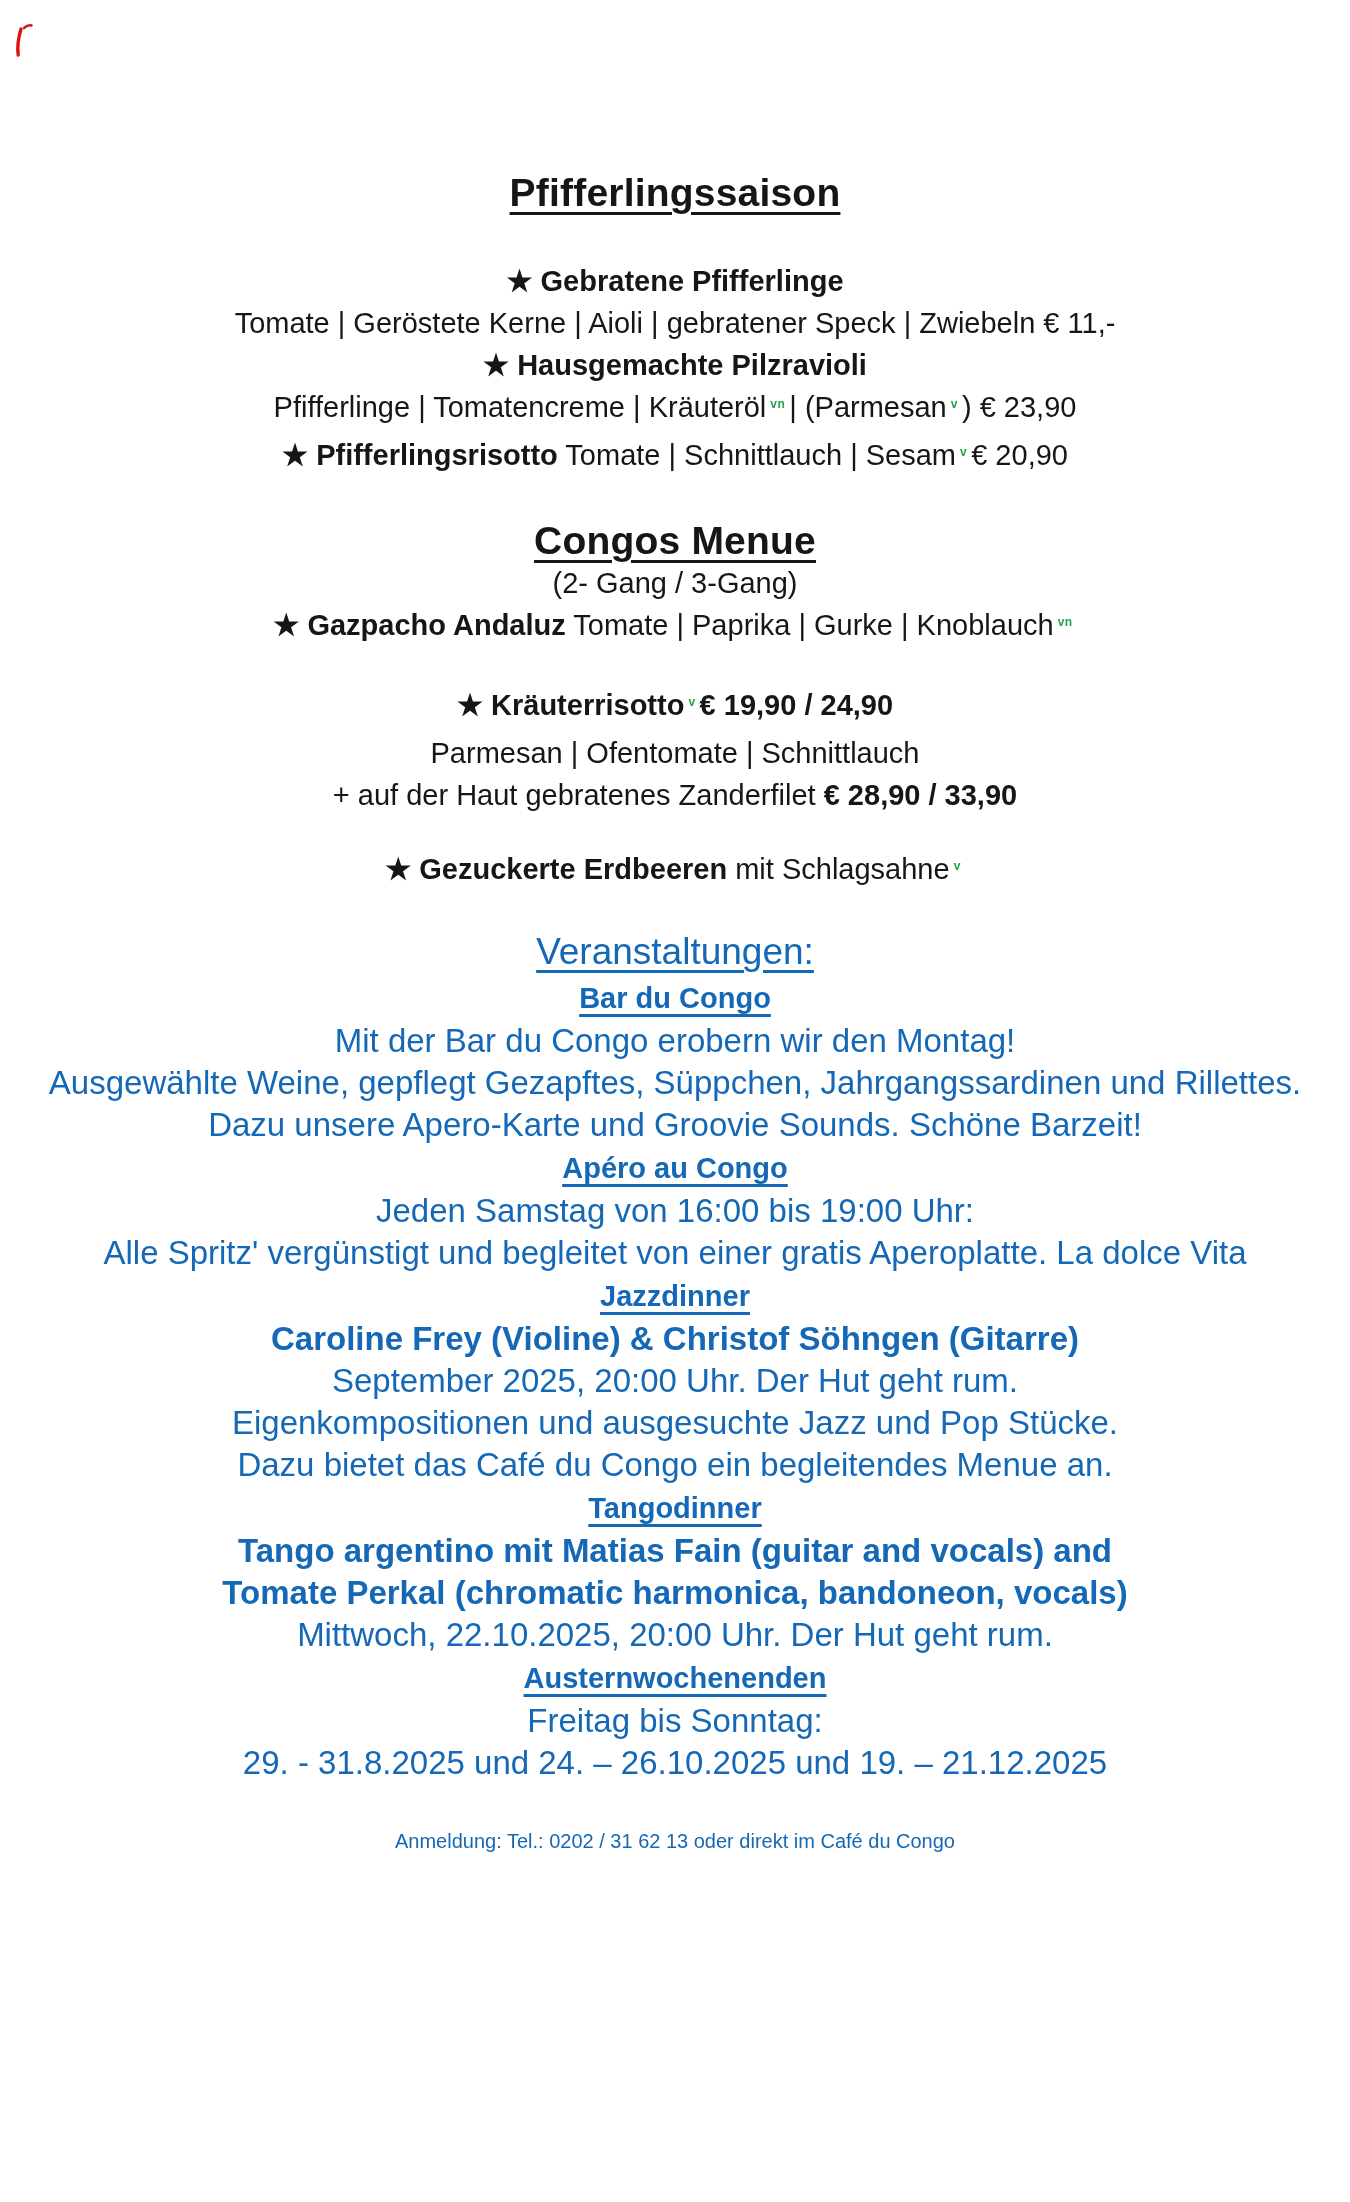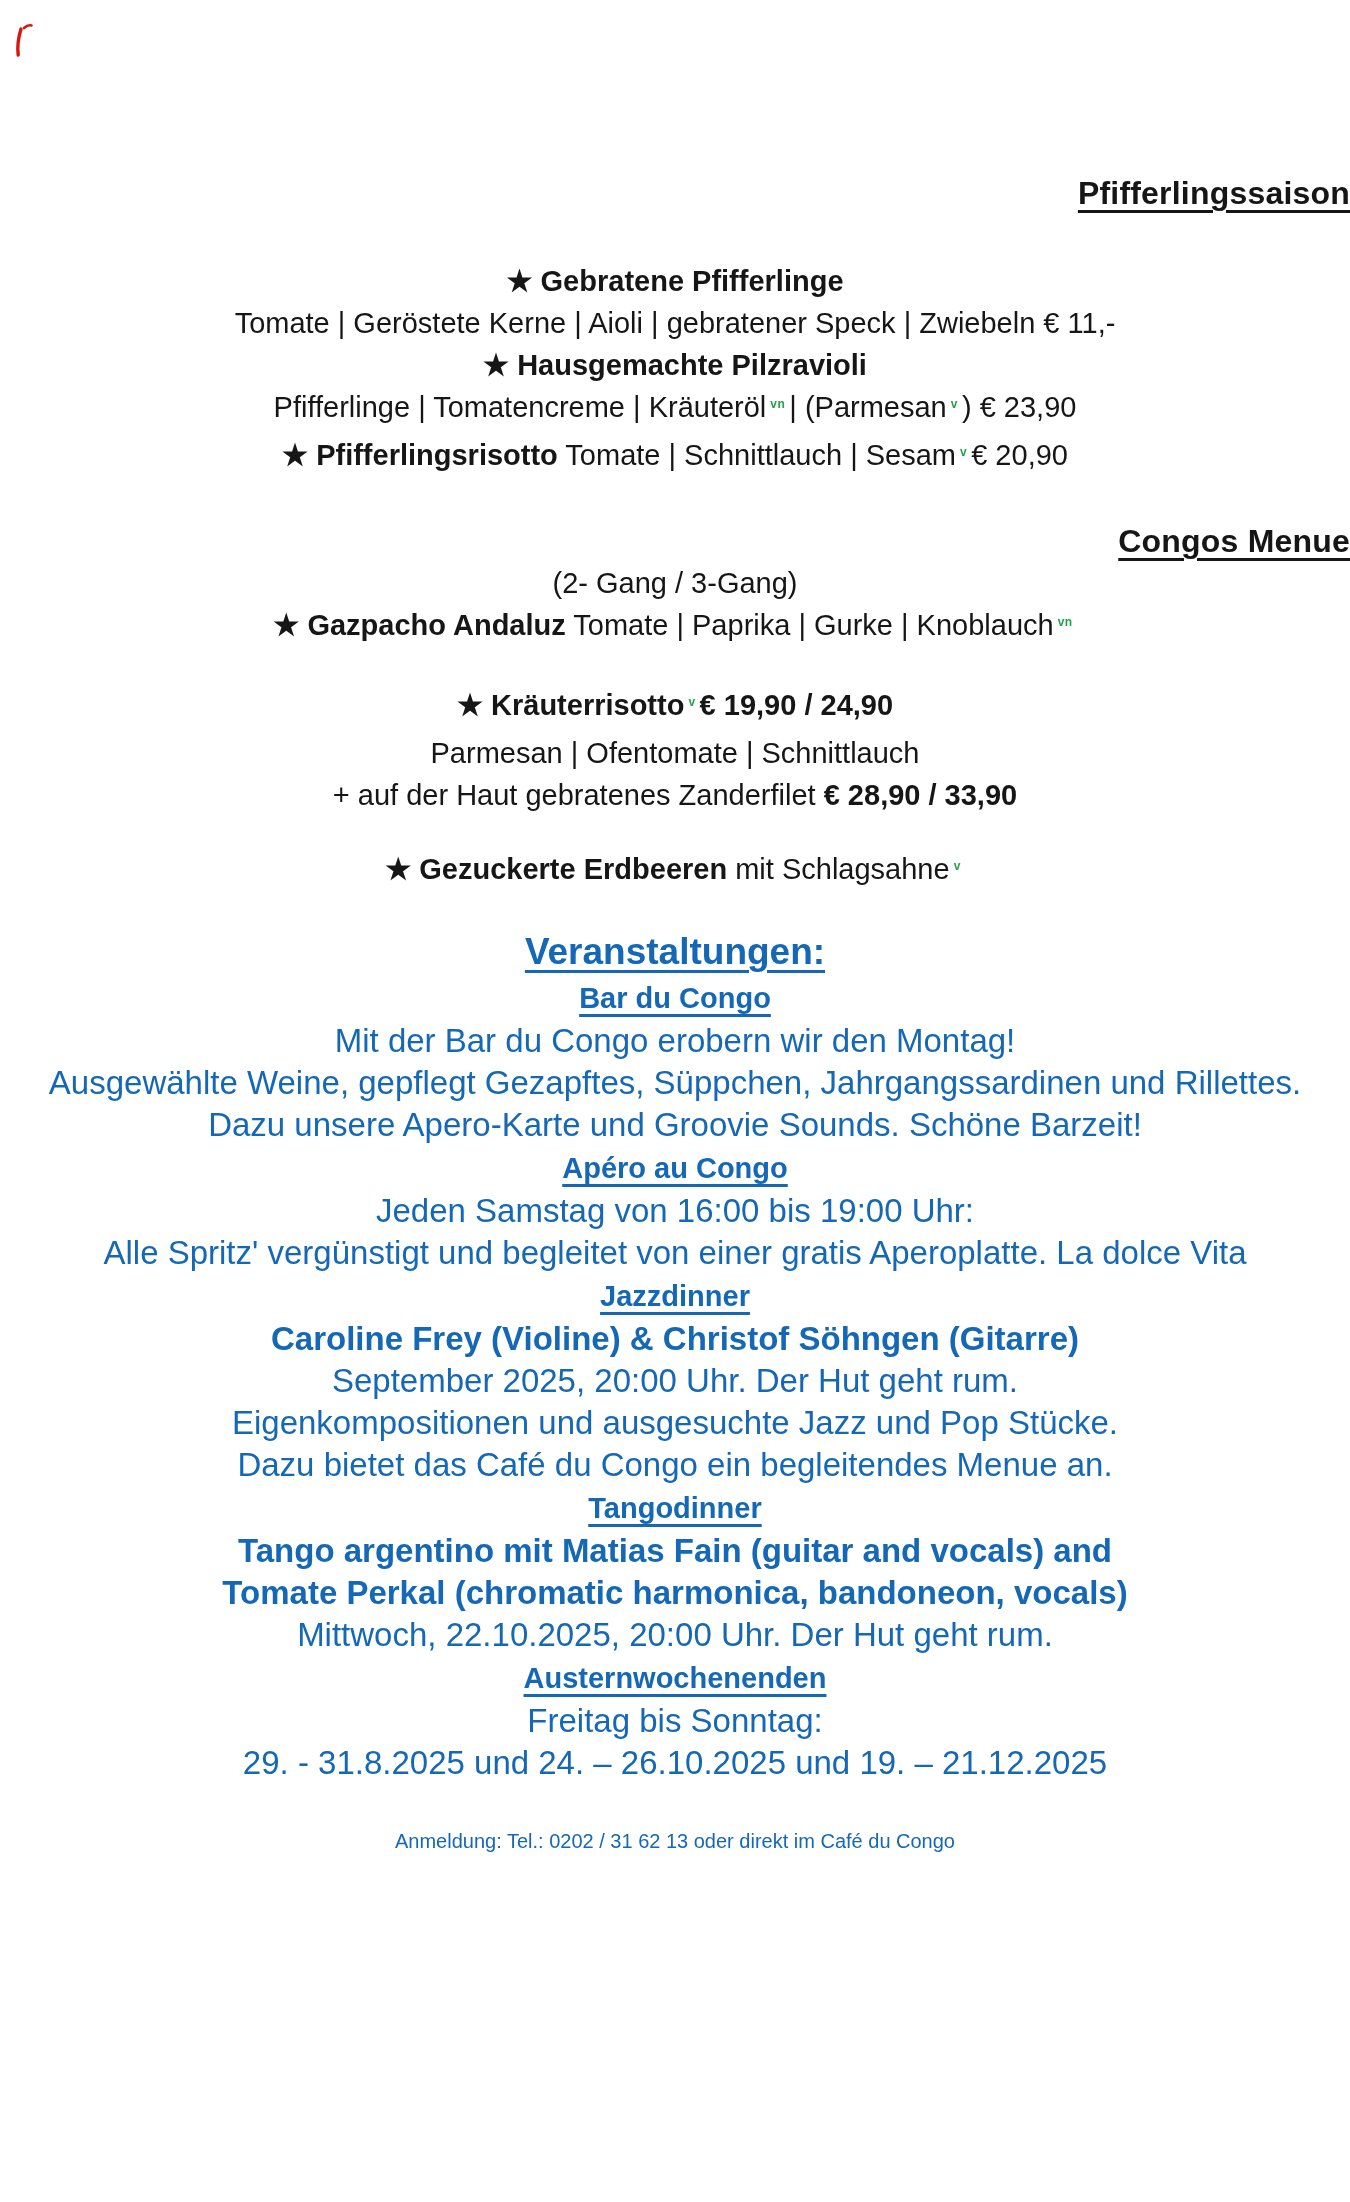--- a/index.html
+++ b/index.html
@@ -24,26 +24,25 @@
   .corner-mark {
     position: absolute;
     left: 8px;
     top: 22px;
     width: 30px;
     height: 40px;
   }
 
   
   .menu-head {
-    font-size: 32px;
+    font-size: 39px;
     font-weight: 700;
     line-height: 42px;
     margin-bottom: 46px;
     letter-spacing: 0.2px;
-    text-align: right;
   }
   .menu-head .u, .event-head .u, .events-title .u {
     text-decoration: underline;
     text-decoration-thickness: 2.5px;
     text-underline-offset: 6px;
   }
   .menu-line {
     font-size: 29px;
     line-height: 42px;
   }
@@ -60,21 +59,21 @@
     position: relative;
     top: -9px;
     margin: 0 4px;
     letter-spacing: 0.5px;
   }
 
   
   .events-title {
     color: #1568b5;
     font-size: 37px;
-    font-weight: 700;
+    font-weight: 400;
     line-height: 48px;
     margin-top: 32px;
   }
   .event-head {
     color: #1568b5;
     font-size: 29px;
     font-weight: 700;
     line-height: 44px;
   }
   .event-line {

